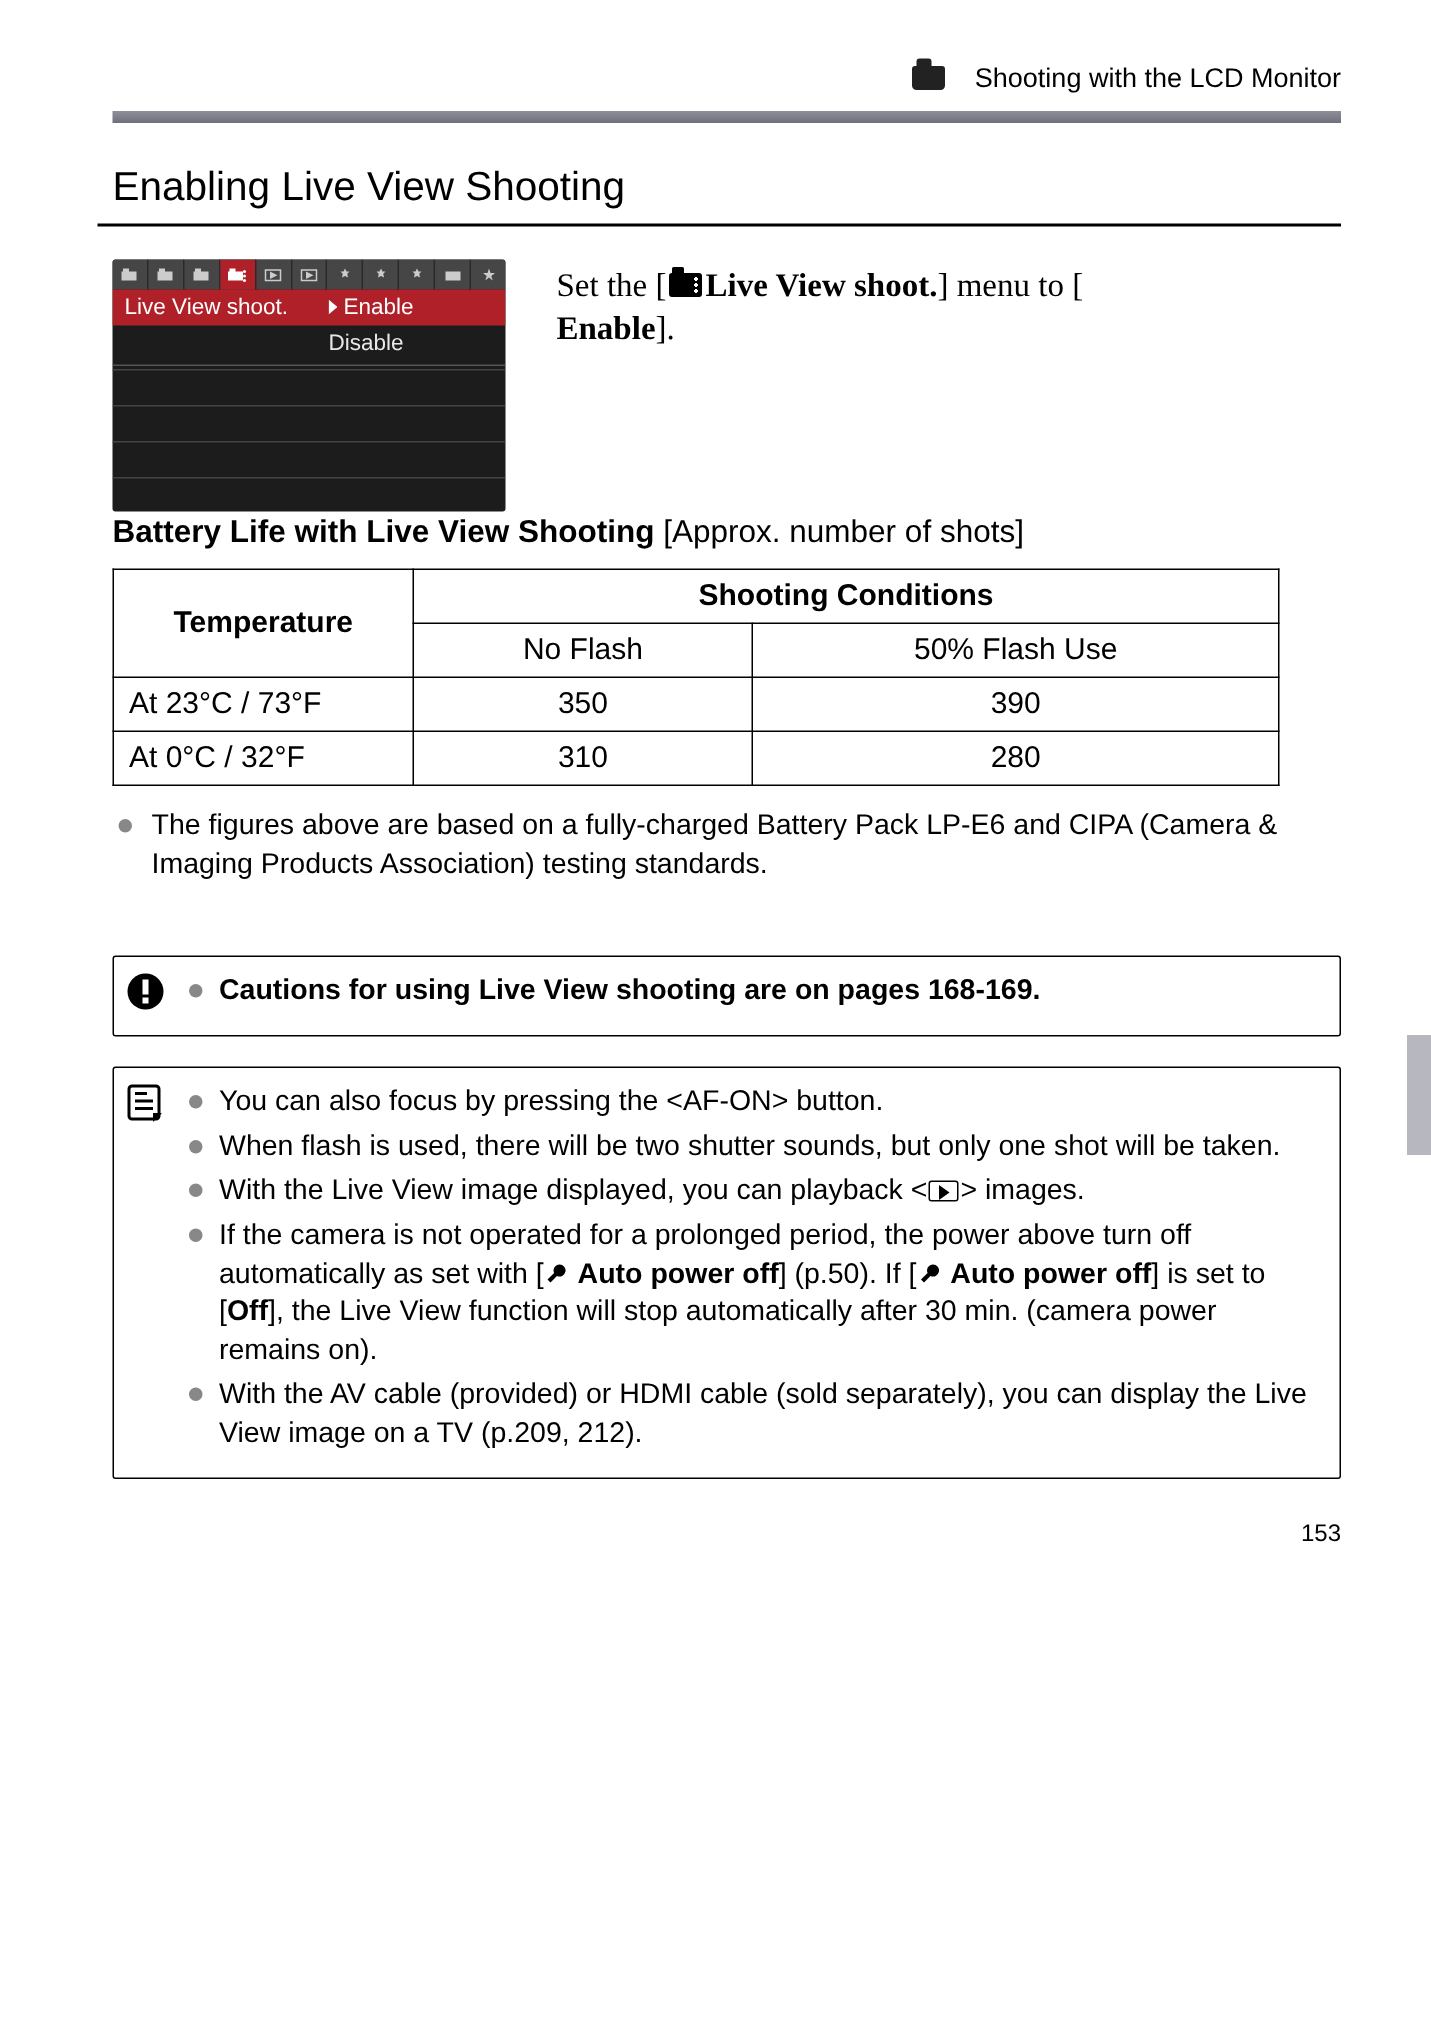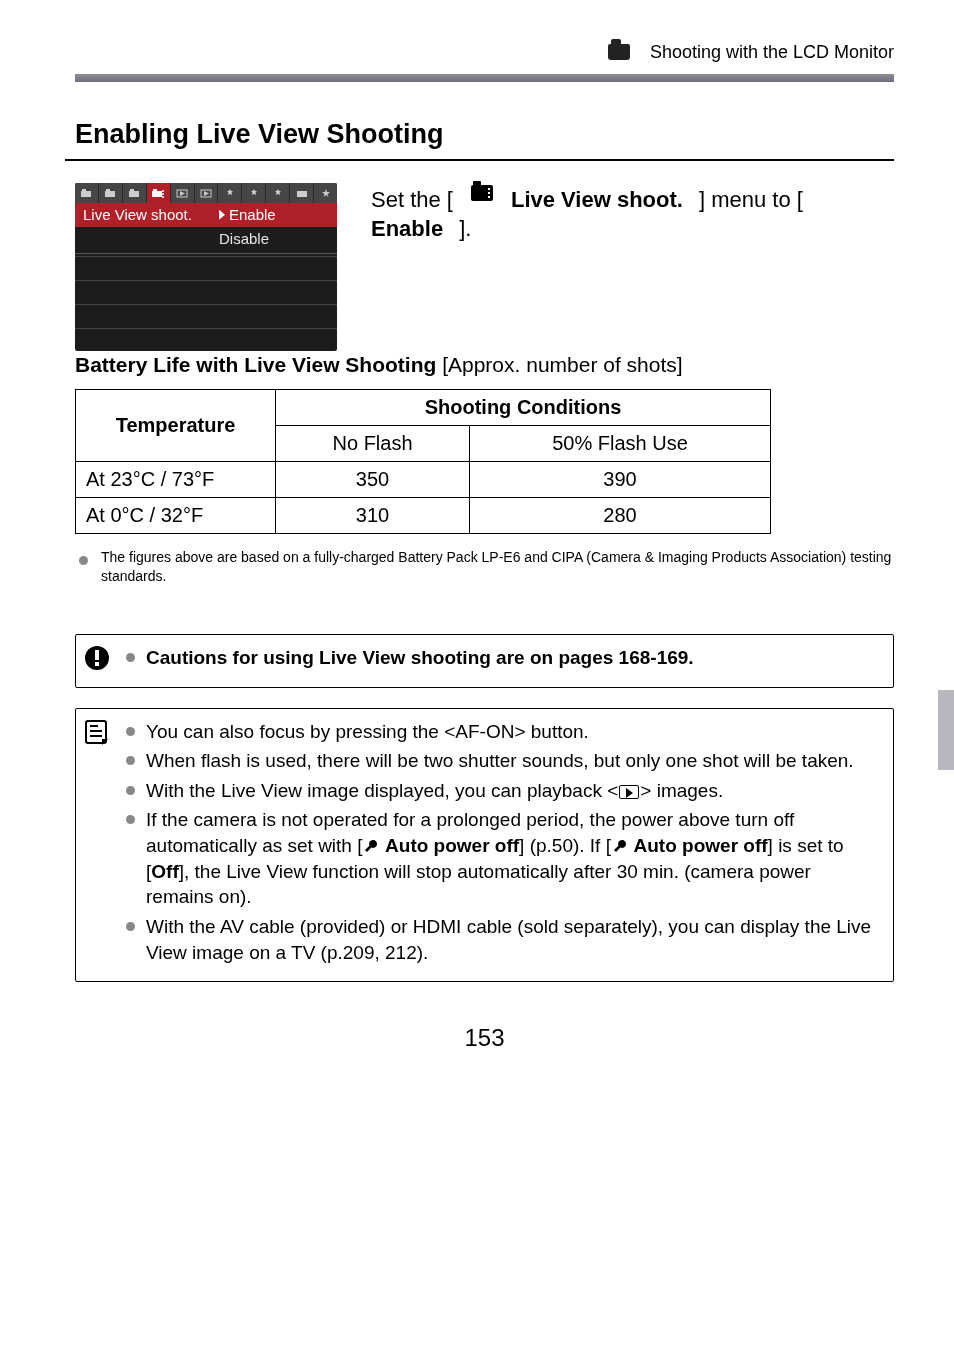--- a/index.html
+++ b/index.html
@@ -35,23 +35,23 @@
     border-radius: 2px 2px 0 0;
   }
   .header-bar {
     height: 8px;
     background: linear-gradient(#8f8f9c, #6f6f7c);
     margin-top: 4px;
   }
 
   .section-title {
     font-size: 27px;
-    font-weight: bold;
+    font-weight: normal;
     border-bottom: 2px solid #000;
-    padding: 34px 0 6px 10px;
+    padding: 24px 0 6px 10px;
     margin-left: -10px;
   }
 
   .menu-row { display: flex; gap: 34px; margin-top: 22px; align-items: flex-start; }
 
   .menu-shot {
     width: 262px; height: 168px;
     background: #1c1c1c;
     color: #e8e8e8;
     font-size: 15px;
@@ -79,21 +79,21 @@
     gap: 16px;
   }
   .menu-line.hi { background: #b02028; color: #fff; }
   .menu-label { flex: 0 0 120px; }
   .menu-val { display: flex; align-items: center; gap: 4px; }
   .menu-bullet { width:6px; height:10px; background:#fff; clip-path: polygon(0 0,100% 50%,0 100%); }
   .menu-divider { height:1px; background:#555; margin: 2px 0; }
   .menu-gap { height:24px; border-top:1px solid #444; }
 
   .instr { font-size: 22px; line-height: 1.35; padding-top: 2px; }
-  .instr-row { display:flex; flex-wrap:wrap; align-items:flex-start; gap:16px; }
+  .instr-row { display:flex; flex-wrap:wrap; align-items:center; gap:0;font-family:Liberation Serif, serif; }
   .inline-cam {
     display:inline-flex; align-items:center; justify-content:center;
     width:22px; height:16px; background:#000; border-radius:2px;
     position:relative; margin: 0 2px;
   }
   .inline-cam::before {
     content:""; position:absolute; top:-4px; left:2px;
     width:8px; height:4px; background:#000; border-radius:1px 1px 0 0;
   }
   .inline-cam .dots {
@@ -106,41 +106,41 @@
 
   .subhead {
     font-weight: bold;
     font-size: 21px;
     margin-bottom: 10px;
   }
   .subhead .thin { font-weight: normal; }
 
   table.bat {
     border-collapse: collapse;
-    width: 696px;
+    width: 778px;
     font-size: 20px;
   }
   table.bat th, table.bat td {
     border: 1px solid #000;
     padding: 4px 10px;
     text-align: center;
   }
   table.bat th { font-weight: bold; }
   table.bat .left { text-align: left; }
   table.bat .hdr-temp { width: 200px; }
 
   ul.notes {
     list-style: none;
     margin-top: 14px;
   }
   ul.notes li {
     position: relative;
     padding-left: 26px;
     margin-bottom: 6px;
-    font-size: 14px;
+    font-size: 19px;
   }
   ul.notes li::before {
     content: "";
     position: absolute; left: 4px; top: 8px;
     width: 9px; height: 9px;
     background: #888; border-radius: 50%;
   }
 
   .box {
     border: 1px solid #000;
@@ -179,23 +179,23 @@
     display:inline-block; width:20px; height:14px;
     border:1.5px solid #000; border-radius:2px;
     vertical-align:-2px; position:relative; margin:0 1px;
   }
   .inline-play::after {
     content:""; position:absolute; left:6px; top:2px;
     border-left:7px solid #000; border-top:5px solid transparent; border-bottom:5px solid transparent;
   }
 
   .pagenum {
-    text-align: center;
-    font-size: 24px;
-    margin-top: 40px;
+    text-align: right;
+    font-size: 16px;
+    margin-top: 26px;
   }
 
   .side-tab {
     position: absolute;
     right: 0; top: 690px;
     width: 16px; height: 80px;
     background: #b7b7c0;
   }
 </style>
 </head>

